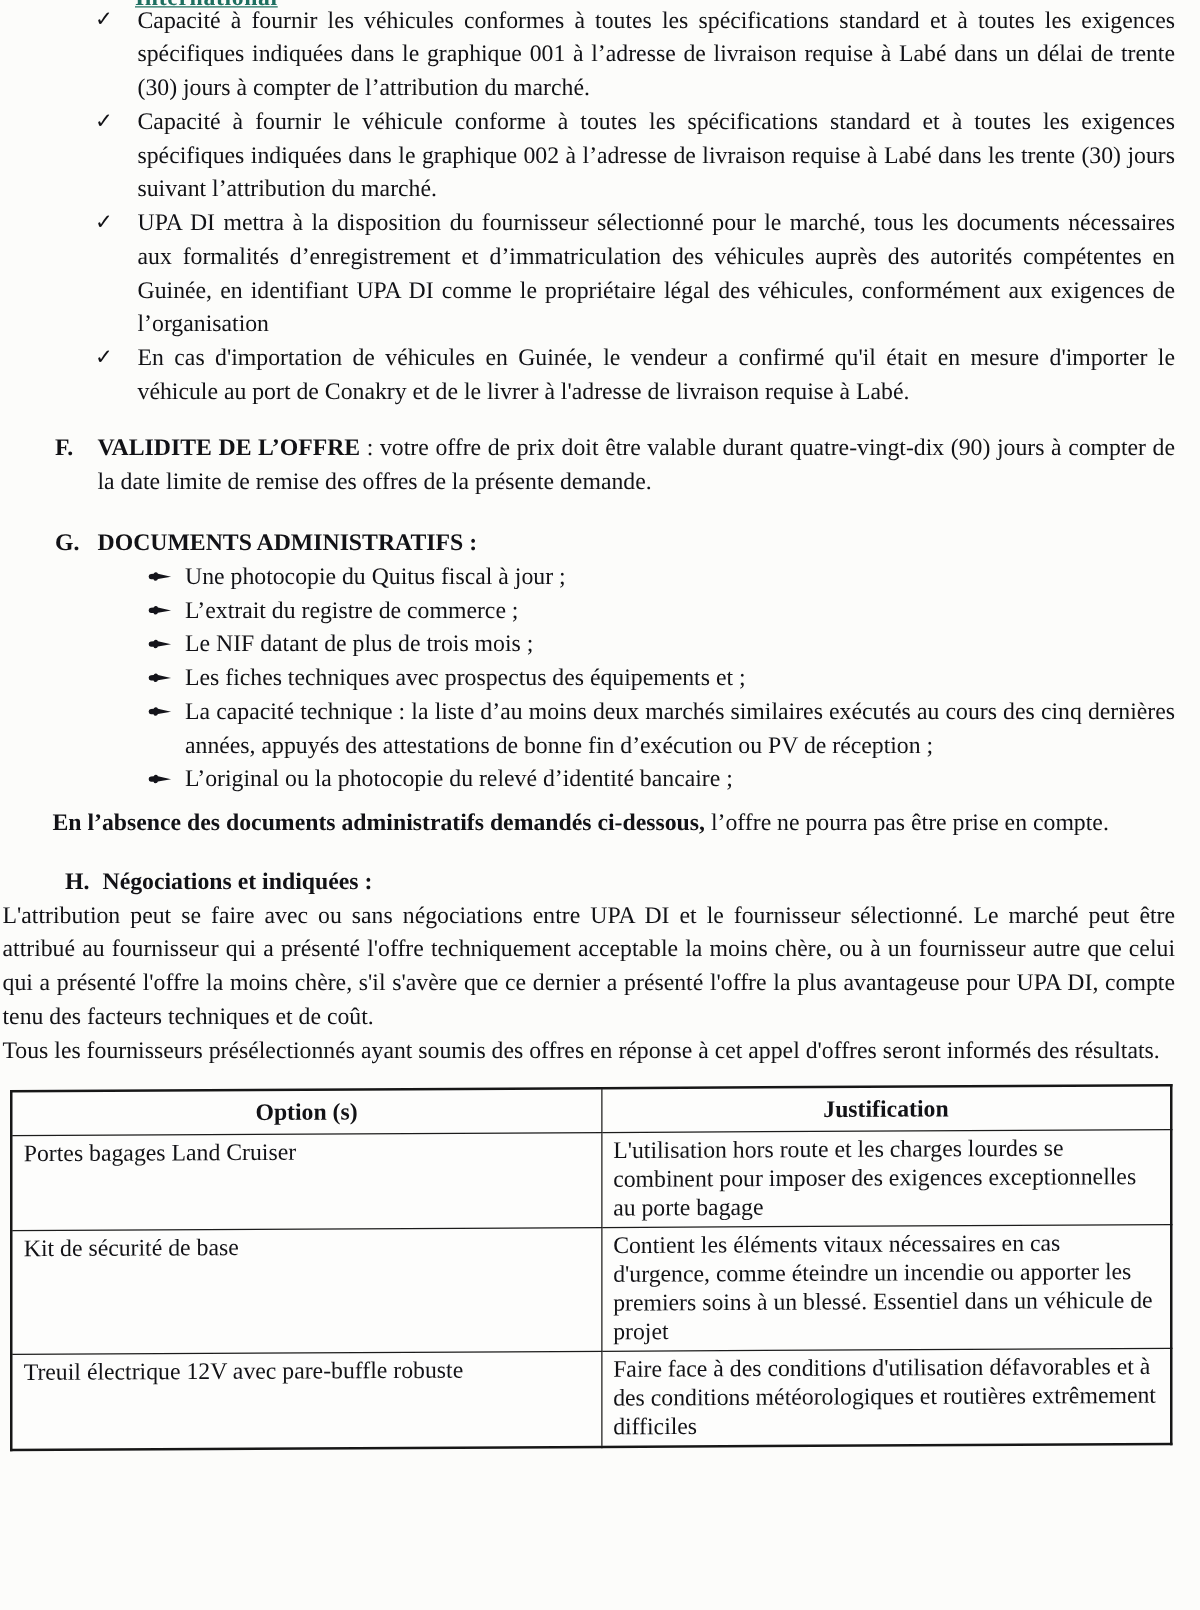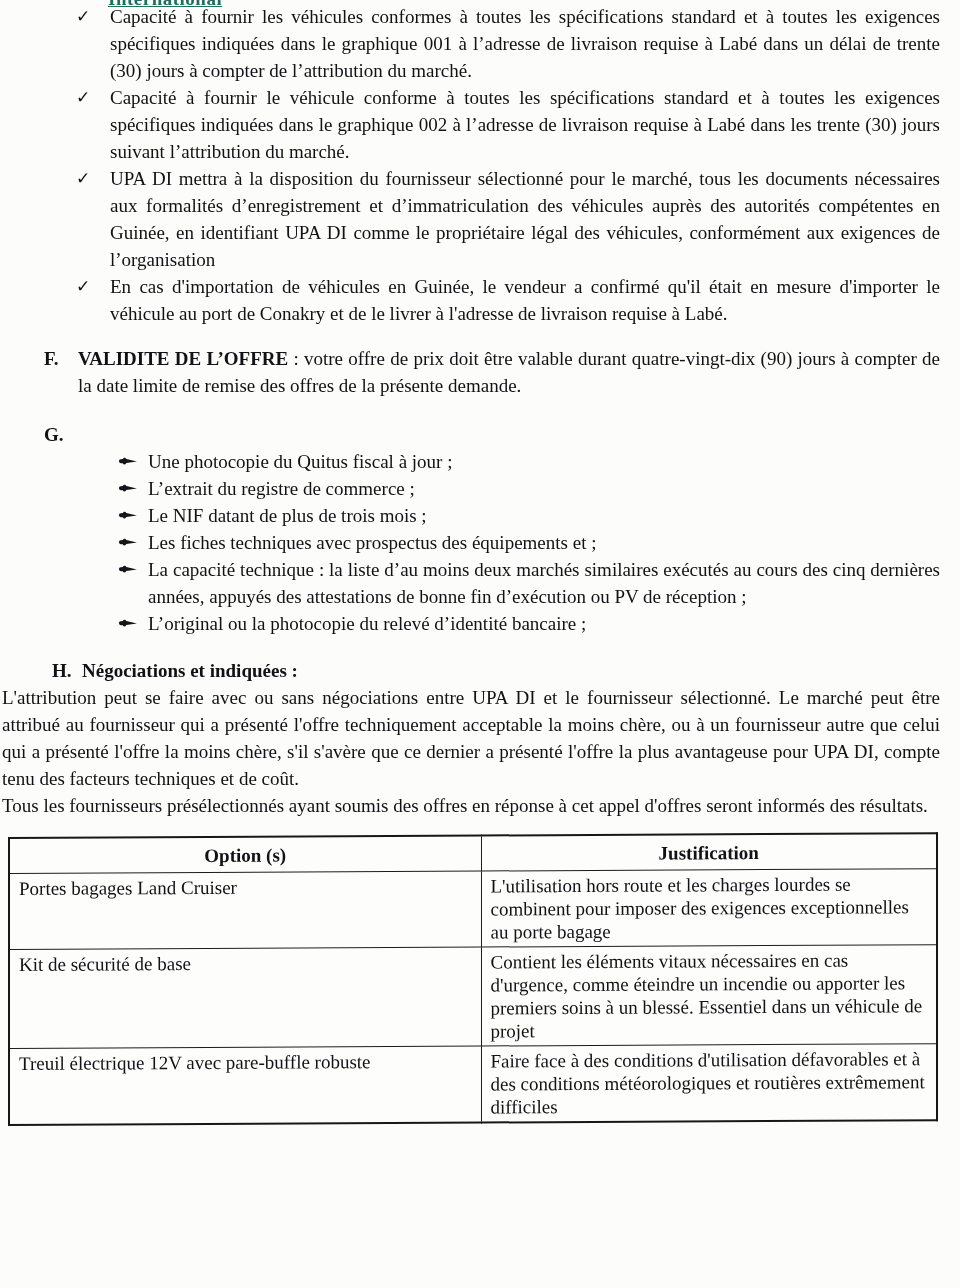--- a/index.html
+++ b/index.html
@@ -108,20 +108,21 @@
 
   <div class="section-f">
     <span class="section-letter">F.</span>
     <div class="section-f-text">
       <b>VALIDITE DE L’OFFRE</b><span> : votre offre de prix doit être valable durant quatre-vingt-dix (90) jours à compter de la date limite de remise des offres de la présente demande.</span>
     </div>
   </div>
 
   <div class="section-g-heading">
     <span class="section-letter">G.</span>
+    <b>DOCUMENTS ADMINISTRATIFS :</b>
   </div>
 
   <div>
     <div class="g-item">
       <span class="hand-icon">
           <svg width="21" height="11" viewBox="0 0 22 11">
             <path fill="#14141a" d="M2 5.1 Q2 3.3 3.9 3.1 L6.2 2.9 Q6.7 1.4 8.2 1.6 Q9.5 1.8 9.8 2.9 L20.8 5.4 L9.8 7.2 Q9.3 8.7 7.8 8.7 Q6.4 8.7 6.1 7.4 L3.9 7.4 Q2 7.2 2 5.1 Z"></path>
           </svg>
         </span>
       <span class="g-text">Une photocopie du Quitus fiscal à jour ;</span>
@@ -161,20 +162,23 @@
     <div class="g-item">
       <span class="hand-icon">
           <svg width="21" height="11" viewBox="0 0 22 11">
             <path fill="#14141a" d="M2 5.1 Q2 3.3 3.9 3.1 L6.2 2.9 Q6.7 1.4 8.2 1.6 Q9.5 1.8 9.8 2.9 L20.8 5.4 L9.8 7.2 Q9.3 8.7 7.8 8.7 Q6.4 8.7 6.1 7.4 L3.9 7.4 Q2 7.2 2 5.1 Z"></path>
           </svg>
         </span>
       <span class="g-text">L’original ou la photocopie du relevé d’identité bancaire ;</span>
     </div>
   </div>
 
+  <div class="absence-note">
+    <b>En l’absence des documents administratifs demandés ci-dessous,</b><span> l’offre ne pourra pas être prise en compte.</span>
+  </div>
 
   <div class="section-h-heading">
     <span class="section-letter">H.</span>
     <b>Négociations et indiquées :</b>
   </div>
   <p class="body-par">L'attribution peut se faire avec ou sans négociations entre UPA DI et le fournisseur sélectionné. Le marché peut être attribué au fournisseur qui a présenté l'offre techniquement acceptable la moins chère, ou à un fournisseur autre que celui qui a présenté l'offre la moins chère, s'il s'avère que ce dernier a présenté l'offre la plus avantageuse pour UPA DI, compte tenu des facteurs techniques et de coût.</p>
 
   <p class="body-par closing-par">Tous les fournisseurs présélectionnés ayant soumis des offres en réponse à cet appel d'offres seront informés des résultats.</p>
 
   <div class="opt-table-wrap">

